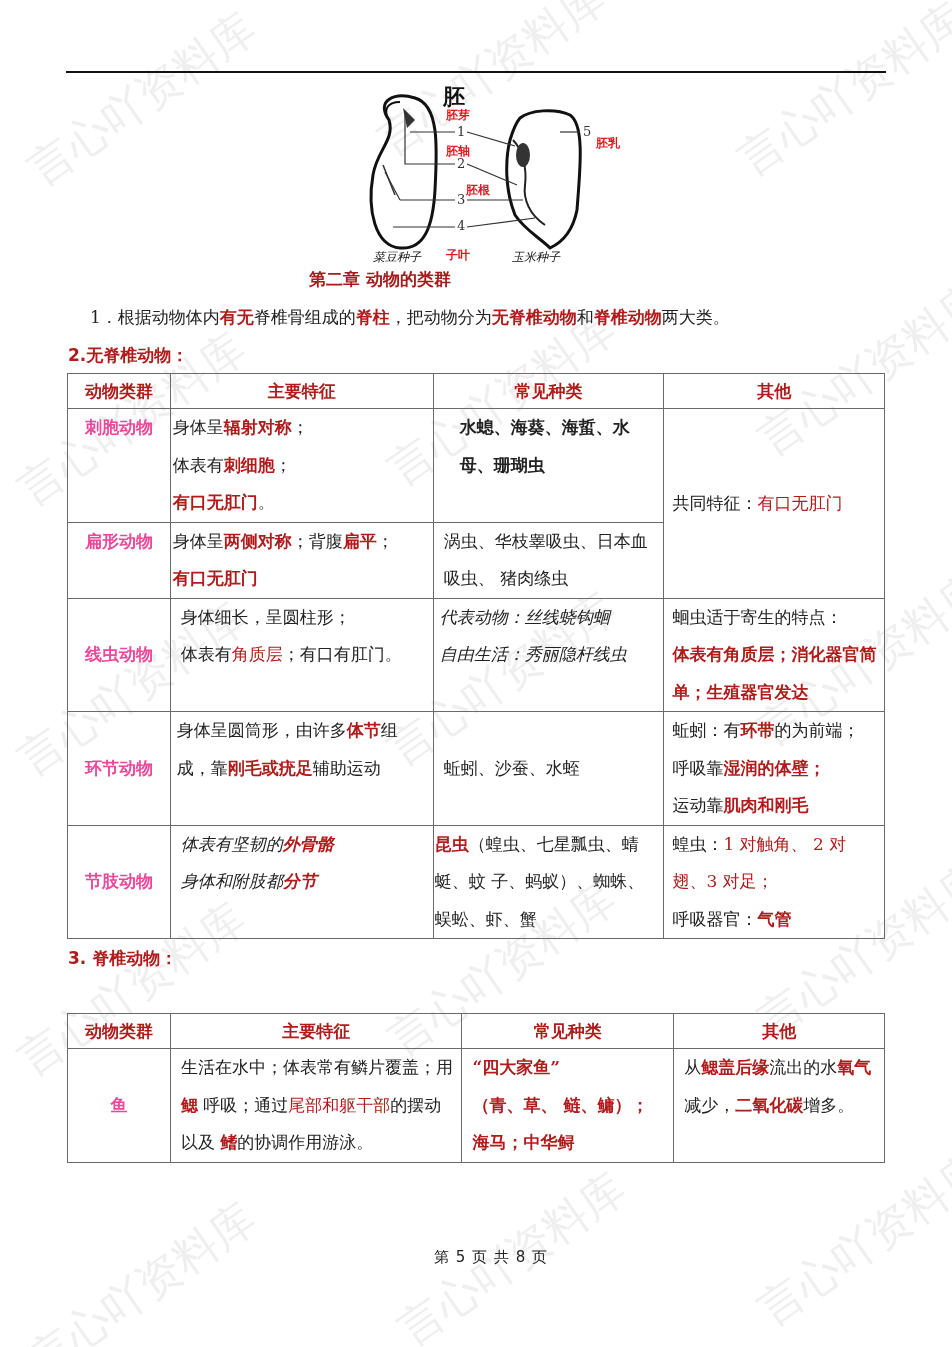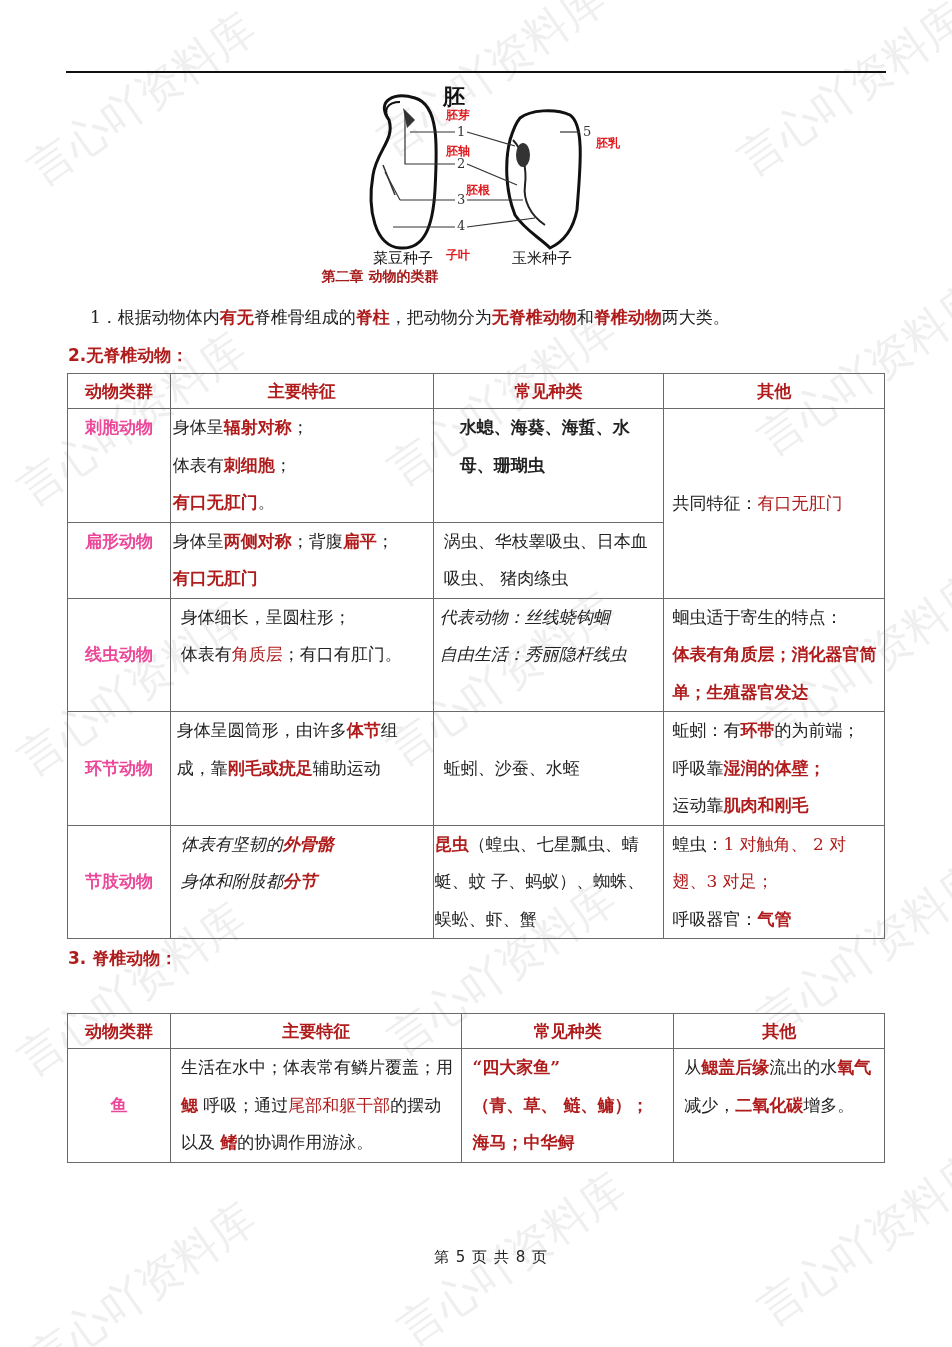--- a/index.html
+++ b/index.html
@@ -6,23 +6,23 @@
   body { width:952px; height:1347px; position:relative; overflow:hidden;
          font-family:"DejaVu Serif","Liberation Serif",serif; color:#222; }
   .page { position:absolute; left:0; top:0; width:952px; height:1347px; }
   .top-rule { position:absolute; left:66px; top:71px; width:820px; height:2px; background:#111; }
   .wm { position:absolute; color:rgba(180,180,180,0.22); font-family:"DejaVu Sans",sans-serif;
         font-size:44px; transform:rotate(-35deg); white-space:nowrap; pointer-events:none; }
   .figure { position:absolute; left:355px; top:80px; width:280px; height:185px; }
   .fig-title { position:absolute; left:443px; top:82px; font-size:22px; font-weight:bold; color:#111; }
   .lbl-red { position:absolute; font-family:"DejaVu Sans",sans-serif; font-weight:bold; color:#e0191e; font-size:12px; }
   .lbl-num { position:absolute; font-family:"DejaVu Serif",serif; font-size:13px; color:#333; }
-  .lbl-cap { position:absolute; font-family:"DejaVu Sans",sans-serif; font-size:15px; color:#111; }
+  .lbl-cap { position:absolute; font-family:"DejaVu Sans",sans-serif; font-size:12px; color:#111;font-style:italic; }
   .chapter { position:absolute; left:0; width:760px; top:268px; text-align:center; color:#a51c1c;
-             font-family:"DejaVu Sans",sans-serif; font-size:14px; font-weight:bold; }
+             font-family:"DejaVu Sans",sans-serif; font-size:17px; font-weight:bold; }
   .para { position:absolute; left:70px; top:306px; font-size:17px; color:#222; white-space:nowrap;margin-left:20px; }
   .red { color:#b01c1c; font-weight:bold; }
   .red-n { color:#b01c1c; }
   .sec { position:absolute; font-family:"DejaVu Sans",sans-serif; font-size:17px; color:#b01c1c; font-weight:bold; }
   table { position:absolute; border-collapse:collapse; font-size:17px; }
   td, th { border:1.5px solid #6a6a6a; vertical-align:top; padding:0 6px; line-height:37.5px; }
   th { color:#b01c1c; font-family:"DejaVu Sans",sans-serif; font-weight:bold; font-size:17px; text-align:center;
        vertical-align:middle; line-height:34px; }
   td.grp { color:#ec4899; font-family:"DejaVu Sans",sans-serif; font-weight:bold; text-align:center; vertical-align:middle; padding:0 2px; }
   td.mid { vertical-align:middle; }

